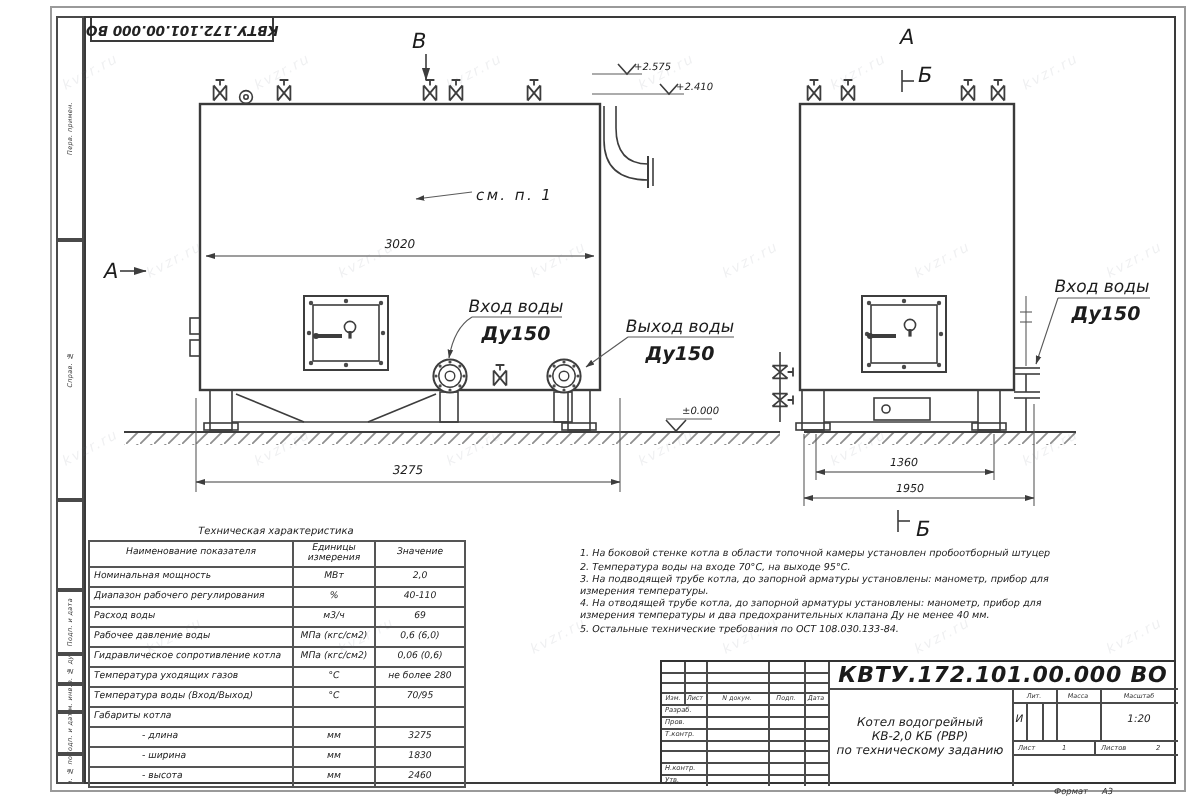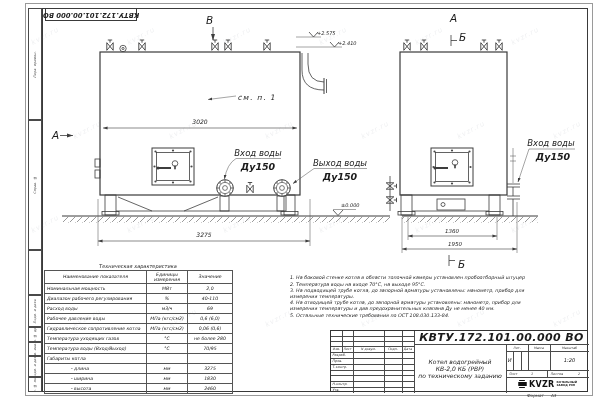--- a/index.html
+++ b/index.html
@@ -457,31 +457,20 @@
     <div class="lblc" style="left:175px;top:14.5px;width:22px;">Лит.</div>
     <div class="lblc" style="left:197px;top:14.5px;width:22px;">Масса</div>
     <div class="lblc" style="left:219px;top:14.5px;width:39px;">Масштаб</div>
     <div class="tb-val" style="left:175px;top:26px;width:7.3px;">И</div>
     <div class="tb-val" style="left:219px;top:26px;width:39px;">1:20</div>
     <div class="lbl" style="left:178px;top:40.8px;">Лист</div>
     <div class="lbl" style="left:200px;top:40.8px;">1</div>
     <div class="lbl" style="left:219.5px;top:40.8px;">Листов</div>
     <div class="lbl" style="left:247px;top:40.8px;">2</div>
 
-    <div class="tb-logo">
-      <span class="kvzr-icon">
-          <i style="width:6px"></i>
-          <i style="width:9px"></i>
-          <i style="width:9px"></i>
-          <i style="width:6px"></i>
-        </span>
-      <span class="kvzr-word">KVZR</span>
-      <span class="kvzr-name">КОТЕЛЬНЫЙ
-ЗАВОД РЭП</span>
-    </div>
   </div>
 
   <div class="format"><span>Формат</span><b>А3</b></div>
 
   <div class="wm-layer" id="wm">
       <span class="wm" style="left: 30px; top: 32px;">kvzr.ru</span>
       <span class="wm" style="left: 126px; top: 32px;">kvzr.ru</span>
       <span class="wm" style="left: 222px; top: 32px;">kvzr.ru</span>
       <span class="wm" style="left: 318px; top: 32px;">kvzr.ru</span>
       <span class="wm" style="left: 414px; top: 32px;">kvzr.ru</span>

